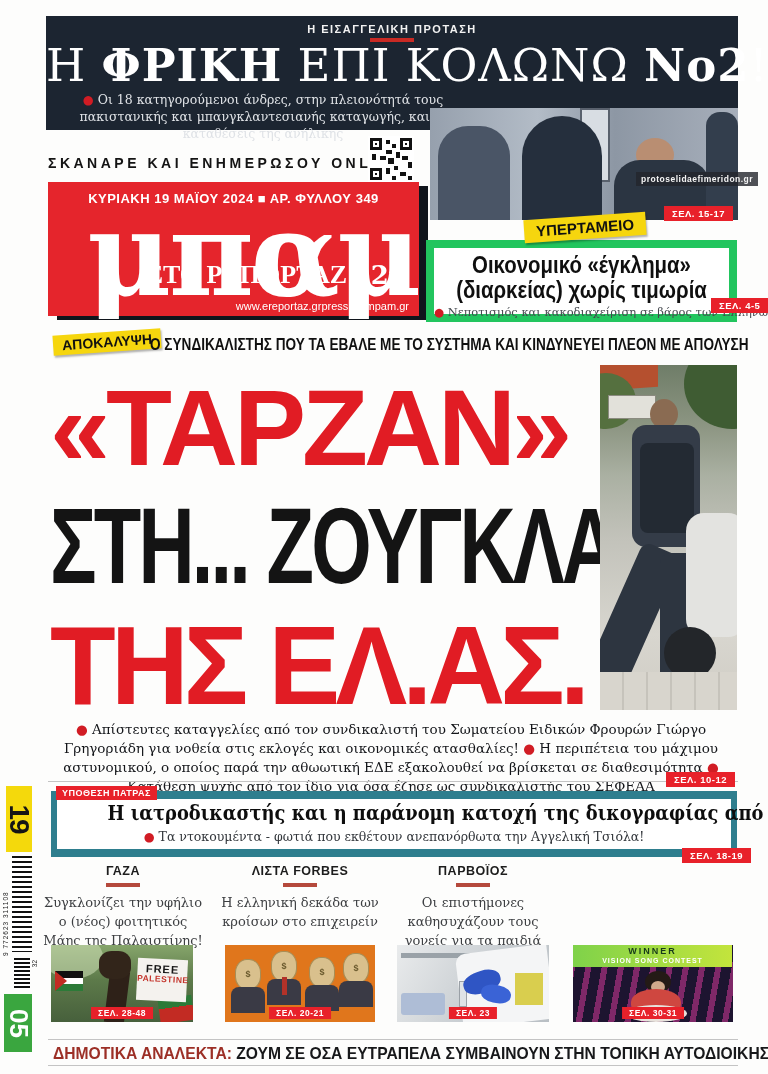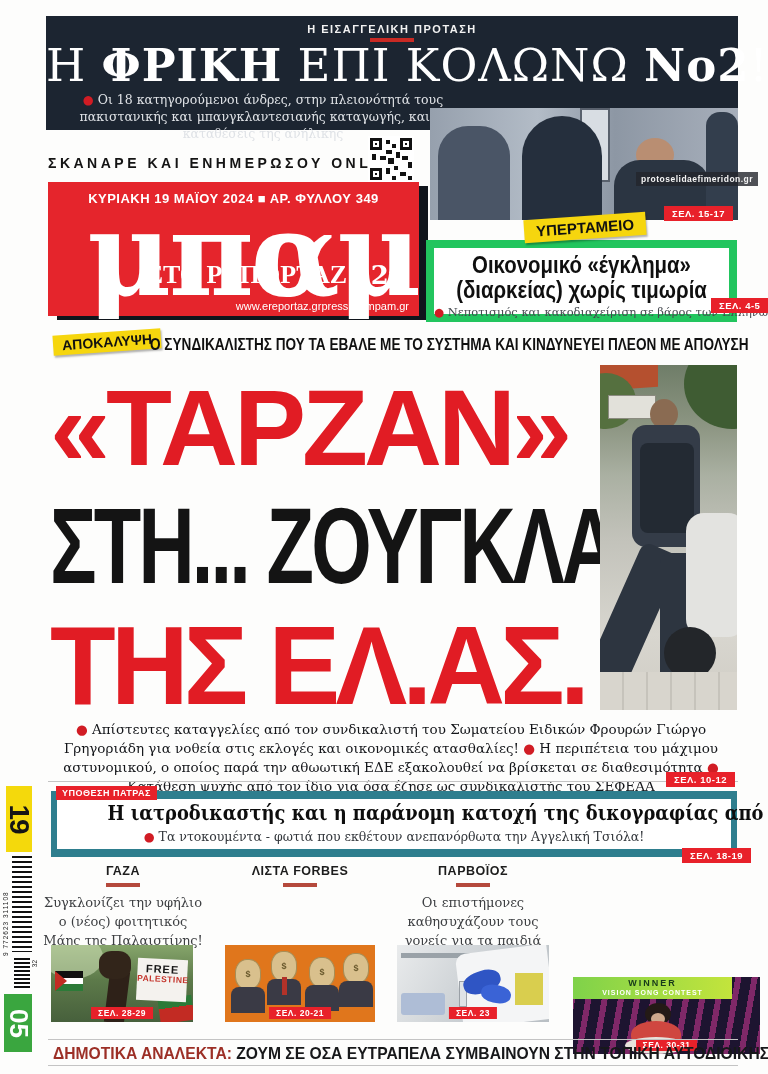--- a/index.html
+++ b/index.html
@@ -133,21 +133,21 @@
   .ph-lab{left:397px;width:152px;background:linear-gradient(120deg,#e9ebec 0%,#c9ced2 55%,#b9bfc4 100%);}
   .lb-shelf{left:4px;top:8px;width:70px;height:5px;background:#9aa2a8;}
   .lb-coat{left:62px;top:4px;width:92px;height:75px;background:#f4f5f6;transform:rotate(-7deg);border-radius:10px 0 0 0;}
   .lb-glove{left:66px;top:26px;width:38px;height:22px;background:#2f55c4;border-radius:45%;transform:rotate(-18deg);}
   .lb-glove2{left:84px;top:40px;width:30px;height:18px;background:#3a63d6;border-radius:45%;transform:rotate(10deg);}
   .lb-tube{left:62px;top:36px;width:6px;height:24px;background:#dfe3e6;border:1px solid #9aa0a6;}
   .lb-yellow{left:118px;top:28px;width:28px;height:32px;background:#d9ce4e;}
   .lb-tray{left:4px;top:48px;width:44px;height:22px;background:#aebdd6;border-radius:3px;}
 
   
-  .ph-euro{left:573px;width:187px;background:#1d1430;margin-top:32px;}
+  .ph-euro{left:573px;width:160px;background:#1d1430;}
   .eu-streak{left:0;top:0;right:0;bottom:0;
       background:repeating-linear-gradient(100deg,rgba(224,60,160,0.5) 0 6px,rgba(40,20,70,0) 6px 16px);}
   .eu-band{left:0;top:0;width:159px;height:22px;background:linear-gradient(90deg,#7fd24a,#c3e43c);text-align:center;}
   .eu-w{display:block;font-size:9px;font-weight:bold;color:#173a1a;letter-spacing:2px;line-height:10px;margin-top:1px;}
   .eu-v{display:block;font-size:7px;font-weight:bold;color:#ffffff;letter-spacing:1px;line-height:9px;}
   .eu-hair{left:72px;top:26px;width:26px;height:22px;background:#241a16;border-radius:50%;}
   .eu-face{left:78px;top:36px;width:14px;height:12px;background:#cfa98c;border-radius:50%;}
   .eu-outfit{left:58px;top:44px;width:50px;height:26px;background:#cf4740;border-radius:50% 50% 40% 40%;}
   .eu-fluff{left:52px;top:60px;width:62px;height:17px;background:#e8e2dc;border-radius:50%;}
 
@@ -279,39 +279,40 @@
   <div class="abs sel" style="left:682px;top:848px;z-index:3;text-align:right;">ΣΕΛ. 18-19</div>
 
   <div class="abs col" style="left:40px;width:166px;">
     <div class="col-h">ΓΑΖΑ</div>
     <div class="col-rule"></div>
     <div class="col-t">Συγκλονίζει την υφήλιο ο (νέος) φοιτητικός Μάης της Παλαιστίνης!</div>
   </div>
   <div class="abs col" style="left:218px;width:164px;">
     <div class="col-h">ΛΙΣΤΑ FORBES</div>
     <div class="col-rule"></div>
+    <div class="col-t">Η ελληνική δεκάδα των κροίσων στο επιχειρείν</div>
   </div>
   <div class="abs col" style="left:392px;width:162px;">
     <div class="col-h">ΠΑΡΒΟΪΟΣ</div>
     <div class="col-rule"></div>
     <div class="col-t">Οι επιστήμονες καθησυχάζουν τους γονείς για τα παιδιά τους</div>
   </div>
 
   <div class="abs thumb ph-gaza">
     <div class="abs gz-glow"></div>
     <div class="abs gz-flag1"></div>
     <div class="abs gz-flag1t"></div>
     <div class="abs gz-arm"></div>
     <div class="abs gz-fist"></div>
     <div class="abs gz-flag2"></div>
     <div class="abs gz-sign">
       <div class="gz-free">FREE</div>
       <div class="gz-pal">PALESTINE</div>
     </div>
-    <span class="sel">ΣΕΛ. 28-29</span>
+    <span class="sel">ΣΕΛ. 28-48</span>
   </div>
 
   <div class="abs thumb ph-forbes">
     <div class="fb-man abs" style="left:6px;top:14px;">
       <div class="fb-bag">$</div>
       <div class="fb-body"></div>
     </div>
     <div class="fb-man abs" style="left:42px;top:6px;">
       <div class="fb-bag">$</div>
       <div class="fb-body"></div>

